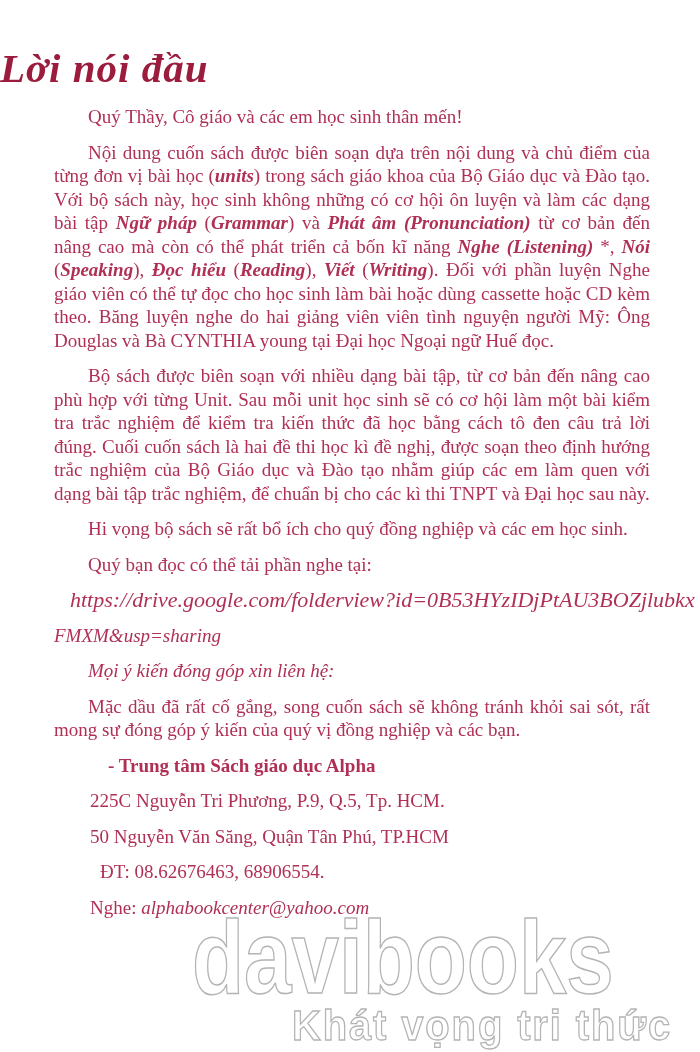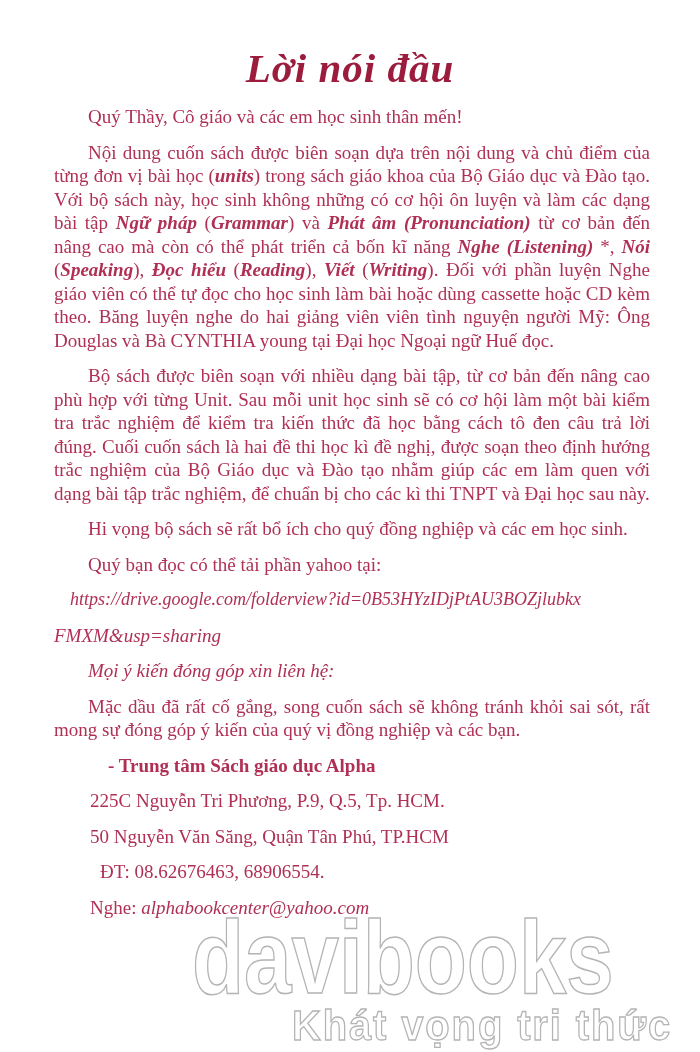--- a/index.html
+++ b/index.html
@@ -5,38 +5,37 @@
   html, body { margin: 0; padding: 0; }
   body {
     width: 700px; height: 1052px;
     background: #ffffff;
     position: relative; overflow: hidden;
     font-family: "Liberation Serif", "DejaVu Serif", serif;
   }
   .page { position: absolute; inset: 0; background: #ffffff; }
   .title {
     margin: 44px 0 13px 0;
-    text-align: center;
     font-size: 41px;
     font-style: italic;
     font-weight: bold;
     color: #9c1c3d;
     letter-spacing: 1px;
   }
   .body-text {
     position: relative; z-index: 2;
     margin: 0 38px 0 42px;
     color: #b03055;
     font-size: 19px;
     line-height: 23.5px;
   }
   .blk { margin: 12px; }
   .para { text-align: justify; text-indent: 34px; }
   .gap { margin-top: 10px; }
-  .url1 { padding-left: 16px; font-size: 18px; white-space: nowrap; }
+  .url1 { padding-left: 16px; font-size: 22px; white-space: nowrap; }
   .url2 { text-align: left; }
   .contact { padding-left: 36px; }
   .contact-bold { padding-left: 54px; }
   .contact-indent { padding-left: 46px; }
   .s-n { font-style: normal; font-weight: normal; }
   .s-b { font-weight: bold; }
   .s-i { font-style: italic; }
   .s-bi { font-weight: bold; font-style: italic; }
   .wm {
     position: absolute; z-index: 1; left: 0; top: 0;
@@ -72,21 +71,21 @@
   <div class="wm">
     <div class="wm-brand">davibooks</div>
     <div class="wm-slogan">Khát vọng tri thức</div>
   </div>
   <h1 class="title">Lời nói đầu</h1>
   <div class="body-text" id="page-body">
       <div class="blk para"><span class="s-n">Quý Thầy, Cô giáo và các em học sinh thân mến!</span></div>
       <div class="blk para"><span class="s-n">Nội dung cuốn sách được biên soạn dựa trên nội dung và chủ điểm của từng đơn vị bài học (</span><span class="s-bi">units</span><span class="s-n">) trong sách giáo khoa của Bộ Giáo dục và Đào tạo. Với bộ sách này, học sinh không những có cơ hội ôn luyện và làm các dạng bài tập </span><span class="s-bi">Ngữ pháp</span><span class="s-n"> (</span><span class="s-bi">Grammar</span><span class="s-n">) và </span><span class="s-bi">Phát âm (Pronunciation)</span><span class="s-n"> từ cơ bản đến nâng cao mà còn có thể phát triển cả bốn kĩ năng </span><span class="s-bi">Nghe (Listening)</span><span class="s-n"> *, </span><span class="s-bi">Nói</span><span class="s-n"> (</span><span class="s-bi">Speaking</span><span class="s-n">), </span><span class="s-bi">Đọc hiểu</span><span class="s-n"> (</span><span class="s-bi">Reading</span><span class="s-n">), </span><span class="s-bi">Viết</span><span class="s-n"> (</span><span class="s-bi">Writing</span><span class="s-n">). Đối với phần luyện Nghe giáo viên có thể tự đọc cho học sinh làm bài hoặc dùng cassette hoặc CD kèm theo. Băng luyện nghe do hai giảng viên viên tình nguyện người Mỹ: Ông Douglas và Bà CYNTHIA young tại Đại học Ngoại ngữ Huế đọc.</span></div>
       <div class="blk para gap"><span class="s-n">Bộ sách được biên soạn với nhiều dạng bài tập, từ cơ bản đến nâng cao phù hợp với từng Unit. Sau mỗi unit học sinh sẽ có cơ hội làm một bài kiểm tra trắc nghiệm để kiểm tra kiến thức đã học bằng cách tô đen câu trả lời đúng. Cuối cuốn sách là hai đề thi học kì đề nghị, được soạn theo định hướng trắc nghiệm của Bộ Giáo dục và Đào tạo nhằm giúp các em làm quen với dạng bài tập trắc nghiệm, để chuẩn bị cho các kì thi TNPT và Đại học sau này.</span></div>
       <div class="blk para"><span class="s-n">Hi vọng bộ sách sẽ rất bổ ích cho quý đồng nghiệp và các em học sinh.</span></div>
-      <div class="blk para"><span class="s-n">Quý bạn đọc có thể tải phần yahoo tại:</span></div>
+      <div class="blk para"><span class="s-n">Quý bạn đọc có thể tải phần nghe tại:</span></div>
       <div class="blk url1"><span class="s-i">https://drive.google.com/folderview?id=0B53HYzIDjPtAU3BOZjlubkx</span></div>
       <div class="blk url2"><span class="s-i">FMXM&amp;usp=sharing</span></div>
       <div class="blk para"><span class="s-i">Mọi ý kiến đóng góp xin liên hệ:</span></div>
       <div class="blk para"><span class="s-n">Mặc dầu đã rất cố gắng, song cuốn sách sẽ không tránh khỏi sai sót, rất mong sự đóng góp ý kiến của quý vị đồng nghiệp và các bạn.</span></div>
       <div class="blk contact-bold"><span class="s-b">- Trung tâm Sách giáo dục Alpha</span></div>
       <div class="blk contact"><span class="s-n">225C Nguyễn Tri Phương, P.9, Q.5, Tp. HCM.</span></div>
       <div class="blk contact"><span class="s-n">50 Nguyễn Văn Săng, Quận Tân Phú, TP.HCM</span></div>
       <div class="blk contact-indent"><span class="s-n">ĐT: 08.62676463, 68906554.</span></div>
       <div class="blk contact"><span class="s-n">Nghe: </span><span class="s-i">alphabookcenter@yahoo.com</span></div>
     </div>

